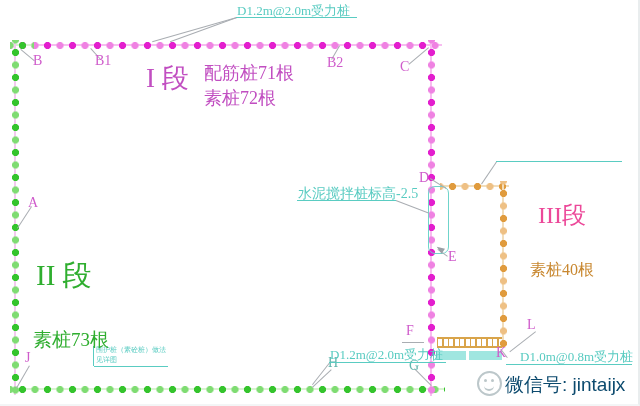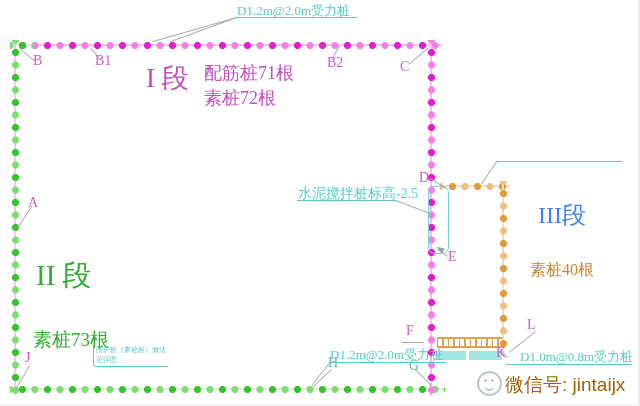--- a/index.html
+++ b/index.html
@@ -54,21 +54,21 @@
   .secbig{position:absolute;white-space:nowrap;font-family:Liberation Serif, serif;}
   .secline{position:absolute;white-space:nowrap;}
   
   .bracket{position:absolute;border:1.5px solid #6fd4cb;border-radius:7px;background:transparent;}
   .cyblock{position:absolute;background:#8fe2da;opacity:.85;}
   .arrowhead{
     position:absolute;width:0;height:0;
     border-left:8px solid #9aa0a6;border-top:3px solid transparent;border-bottom:3px solid transparent;
   }
   
-  .wm{position:absolute;color:#a16207;}
+  .wm{position:absolute;color:#0c4a6e;}
   .wm-text{font-family:"Liberation Sans",sans-serif;font-size:19px;}
   .wm-icon{
     position:absolute;width:21px;height:21px;border:2px solid #bcc7ca;border-radius:50%;
   }
   .wm-icon .eye{position:absolute;width:3px;height:3px;border-radius:50%;background:#bcc7ca;top:6px;}
   .wm-icon .eye.l{left:5px;} .wm-icon .eye.r{left:12px;}
   .wm-icon .mouth{position:absolute;left:5px;top:11px;width:10px;height:5px;border-bottom:2px solid #bcc7ca;border-radius:0 0 8px 8px;}
 </style>
 </head>
 <body>
@@ -142,21 +142,21 @@
   <div class="note tiny" style="left:96px;top:356px;">见详图</div>
   <div class="cyline" style="left:94px;top:366px;width:74px;"></div>
 
   <span class="secbig" style="left:146px;top:60px;font-size:27px;color:#c14ec1;">I 段</span>
   <span class="secline" style="left:204px;top:61px;font-size:18px;color:#c14ec1;">配筋桩71根</span>
   <span class="secline" style="left:204px;top:86px;font-size:18px;color:#c14ec1;">素桩72根</span>
 
   <span class="secbig" style="left:36px;top:256px;font-size:29px;color:#2fae2f;">II 段</span>
   <span class="secline" style="left:33px;top:327px;font-size:19px;color:#2fae2f;">素桩73根</span>
 
-  <span class="secbig" style="left:538px;top:199px;font-size:24px;color:#3b82f6;">III段</span>
+  <span class="secbig" style="left:538px;top:199px;font-size:24px;color:#ec4899;">III段</span>
   <span class="secline" style="left:530px;top:260px;font-size:16px;color:#c8872f;">素桩40根</span>
 
   <div class="wm-icon" style="left:477px;top:371px;">
     <span class="eye l"></span>
       <span class="eye r"></span>
       <span class="mouth"></span>
   </div>
   <div class="wm wm-text" style="left:505px;top:372px;">微信号: jintaijx</div>
 
 </div>

